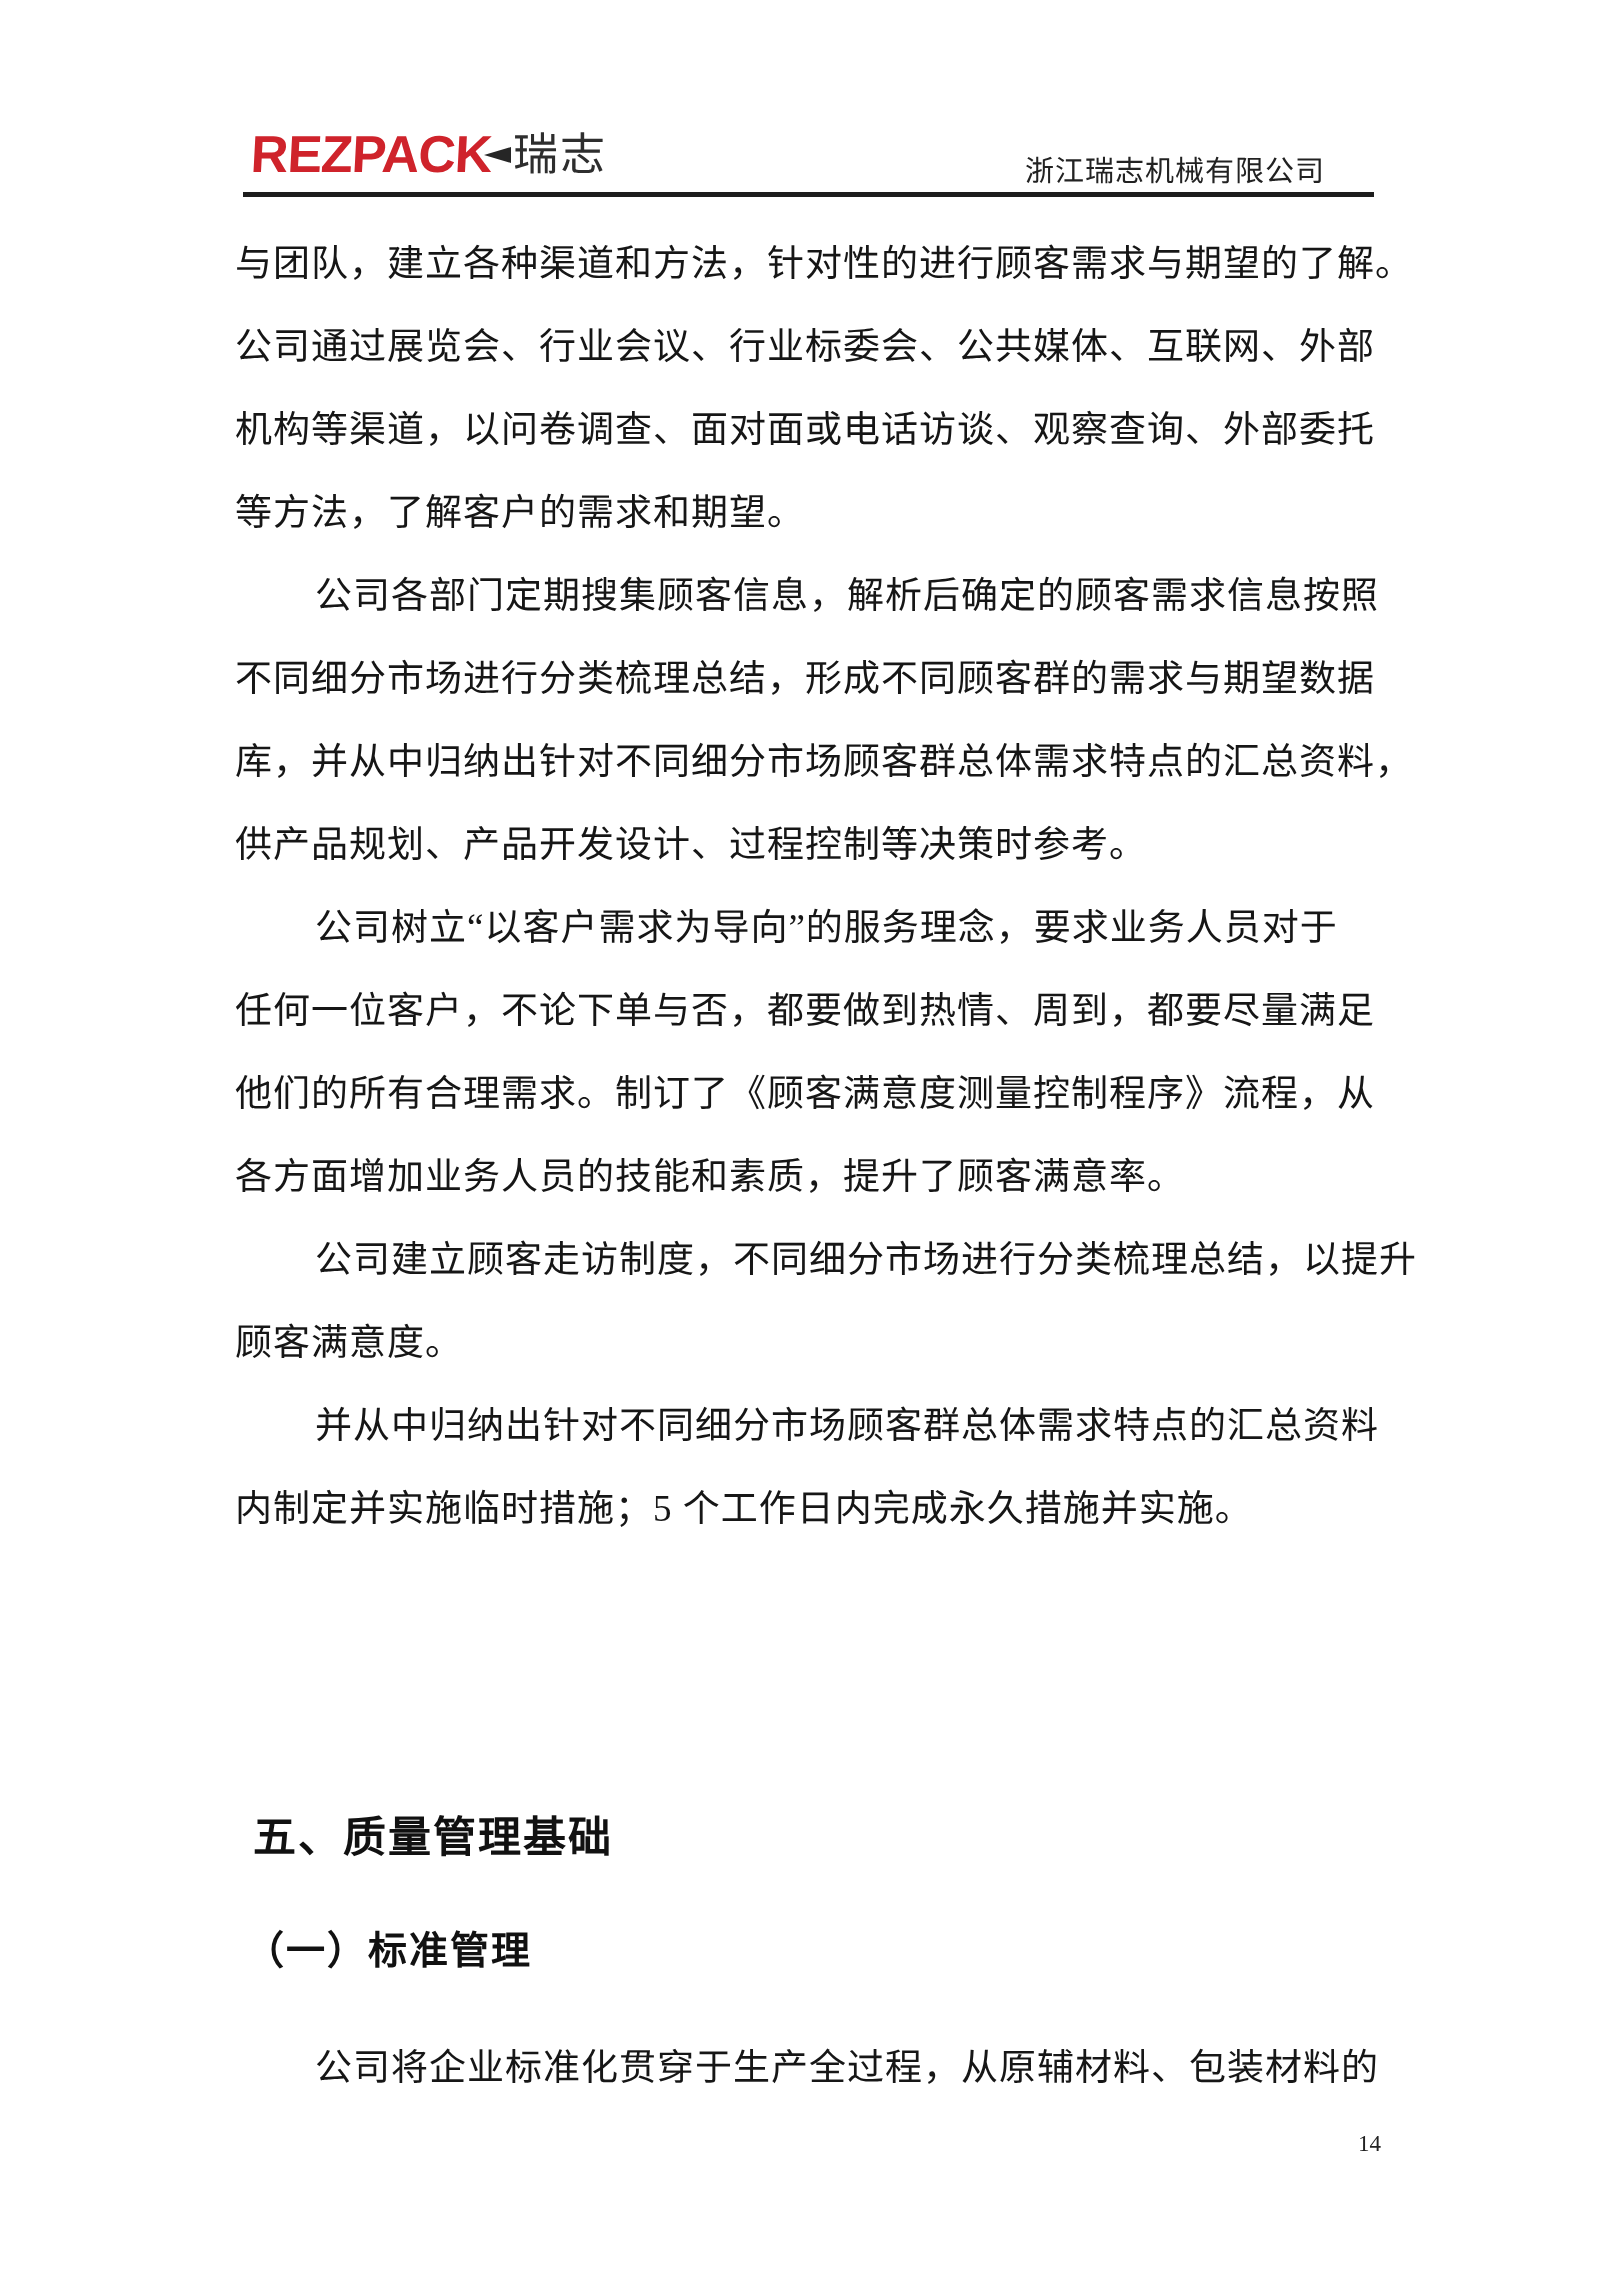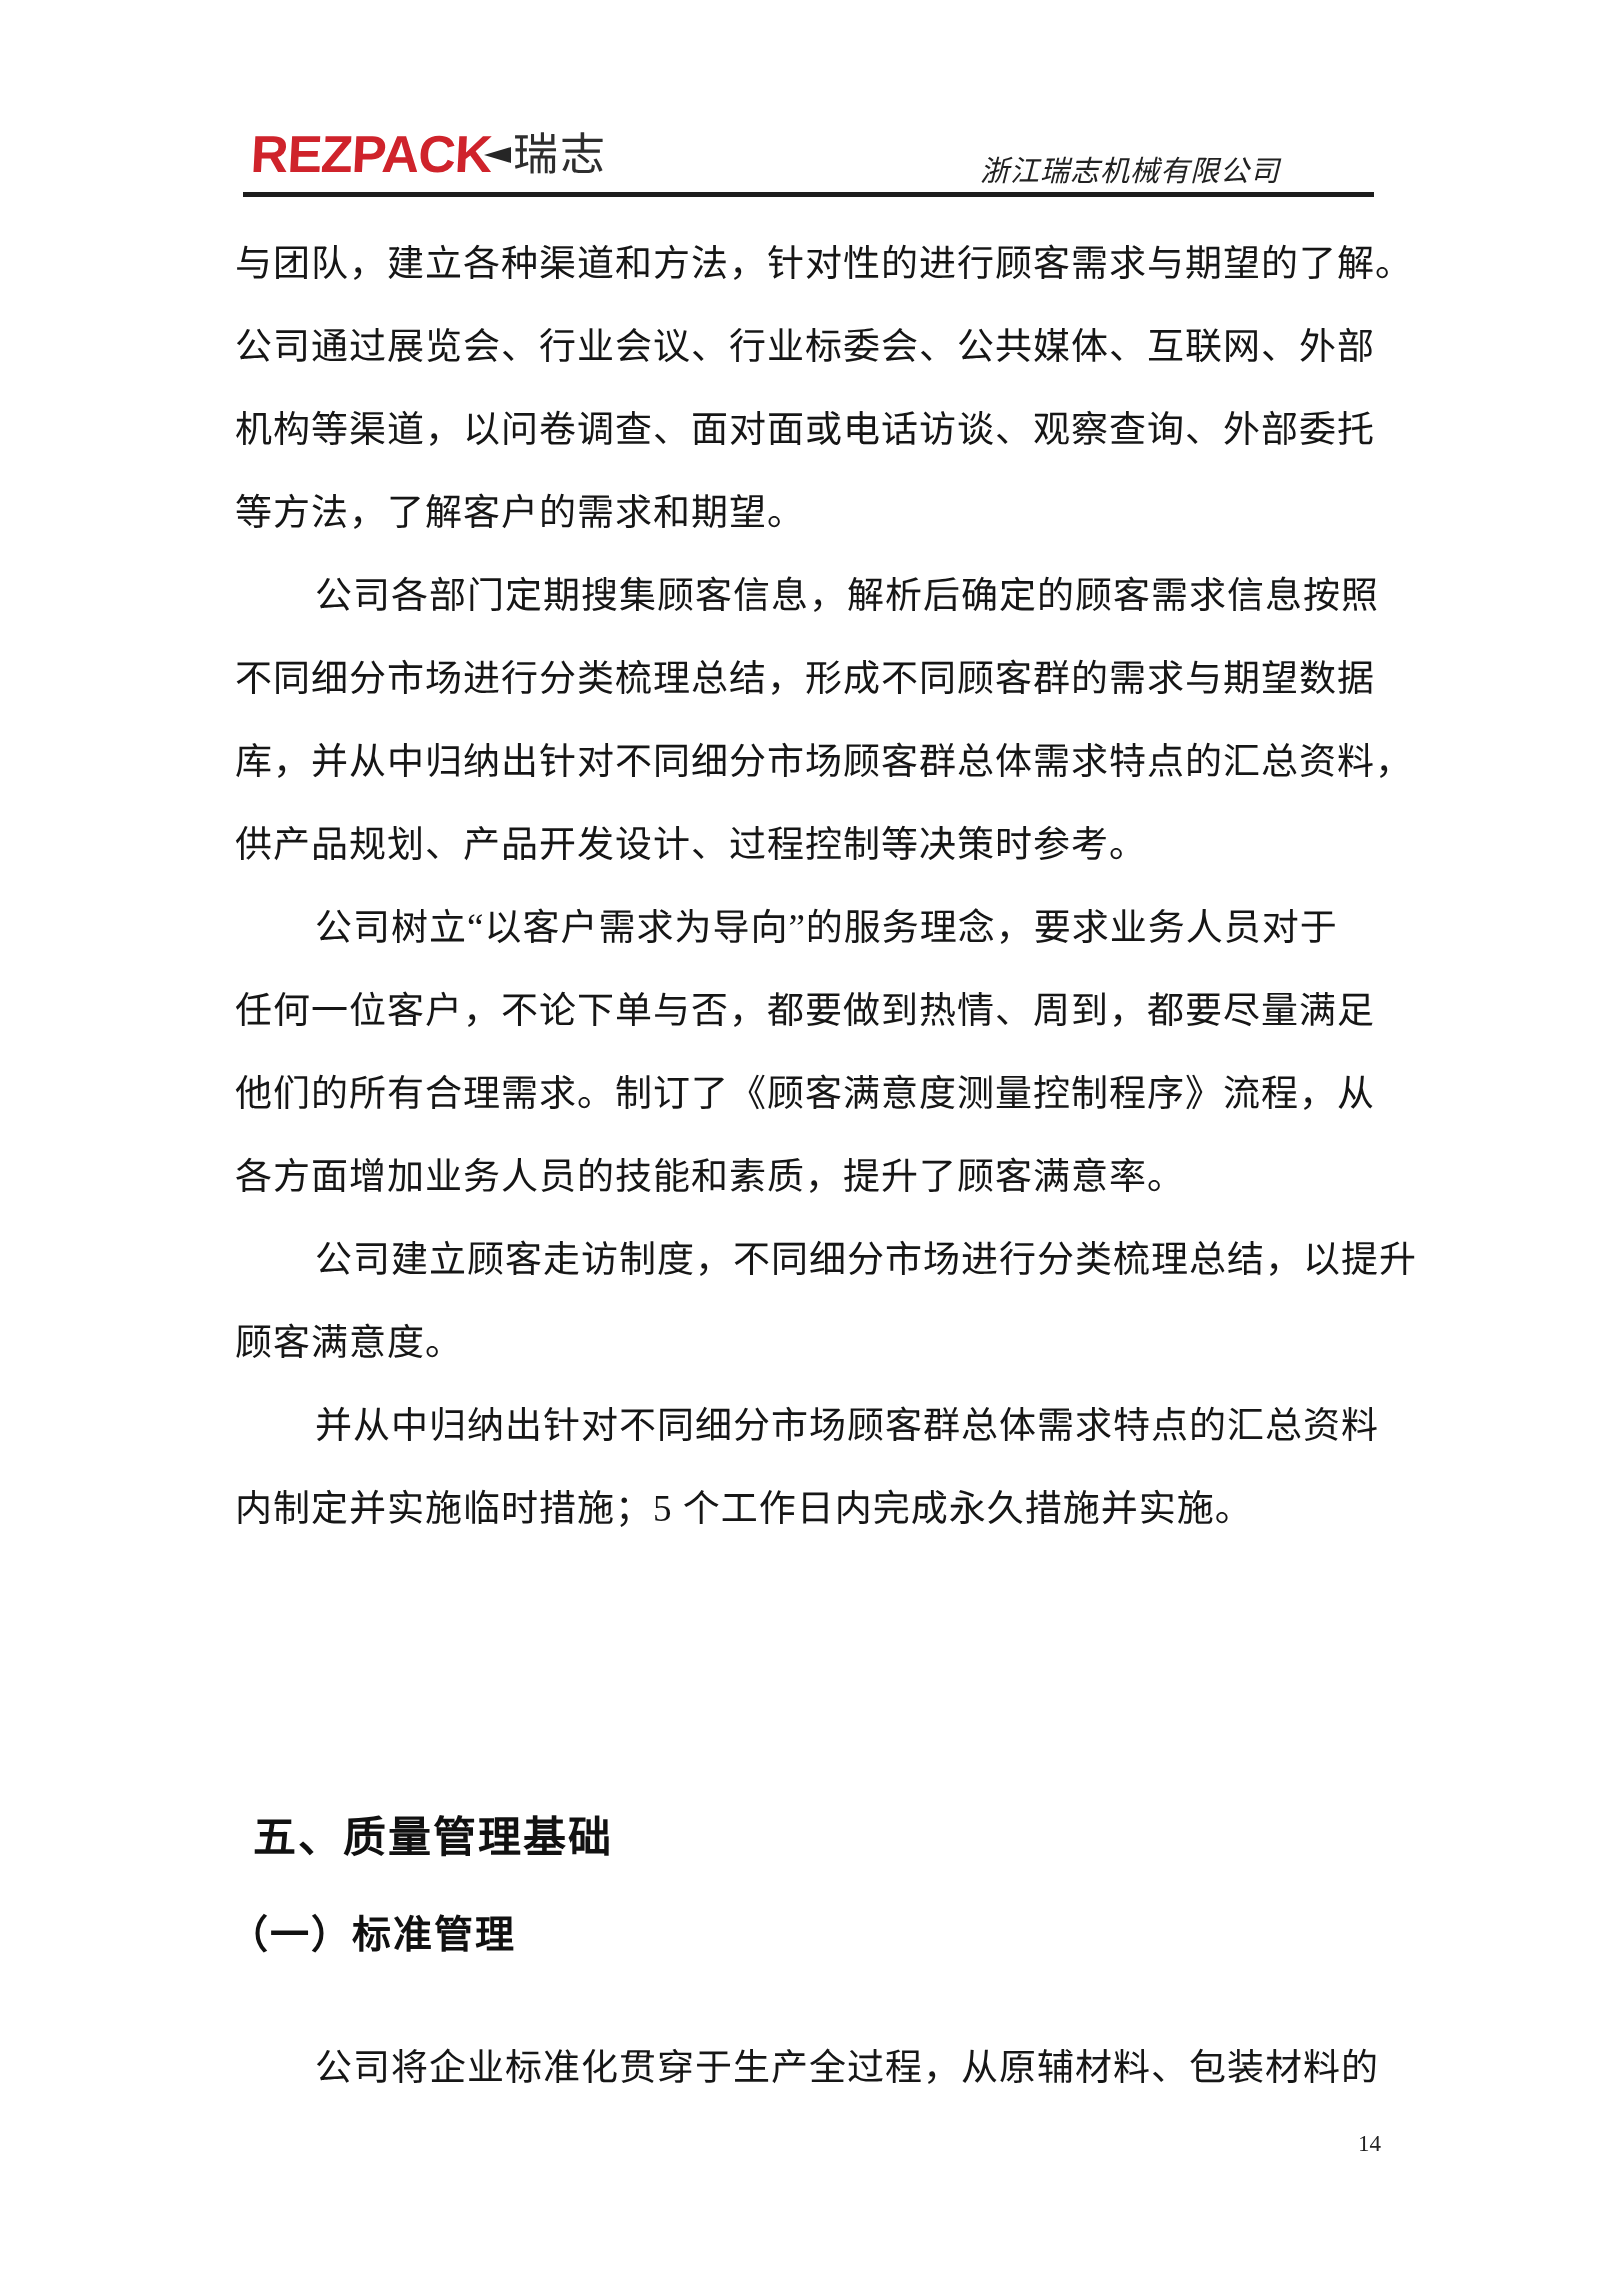--- a/index.html
+++ b/index.html
@@ -50,26 +50,25 @@
     line-height: 47px;
     letter-spacing: 2px;
     color: #2e2e2e;
     vertical-align: top;
   }
   .company-name {
     position: absolute;
     left: 980px;
     top: 155px;
     width: 390px;
-    text-align: left;
+    text-align: center;
     font-size: 29px;
     line-height: 33px;
     letter-spacing: 1px;
     color: #222222;
-    font-style: italic;
   }
   .header-rule {
     position: absolute;
     left: 243px;
     top: 192px;
     width: 1131px;
     height: 4.9px;
     background: #1d1d1d;
   }
 
@@ -99,21 +98,21 @@
     font-weight: bold;
     font-size: 43px;
     line-height: 49px;
     letter-spacing: 2px;
     color: #111111;
   }
   .subsection-heading {
     position: absolute;
     left: 229px;
     top: 1912px;
-    margin: 0;
+    margin: 16px;
     font-family: "Liberation Sans", "DejaVu Sans", sans-serif;
     font-weight: bold;
     font-size: 39px;
     line-height: 45px;
     letter-spacing: 2px;
     color: #111111;
   }
   .standard-text {
     position: absolute;
     left: 235px;

